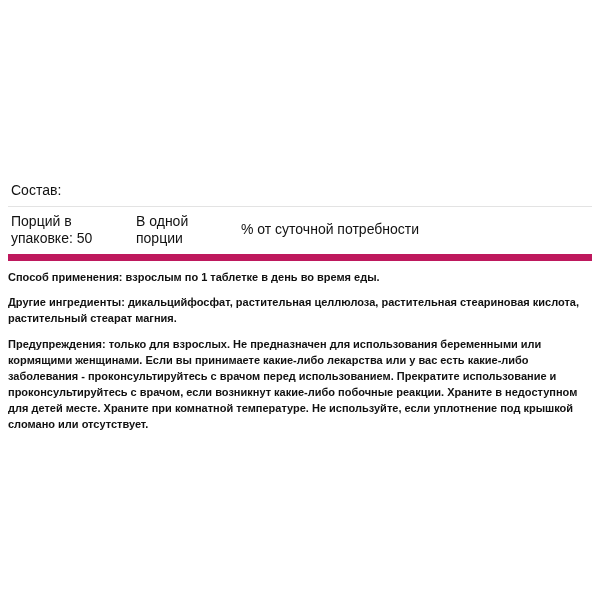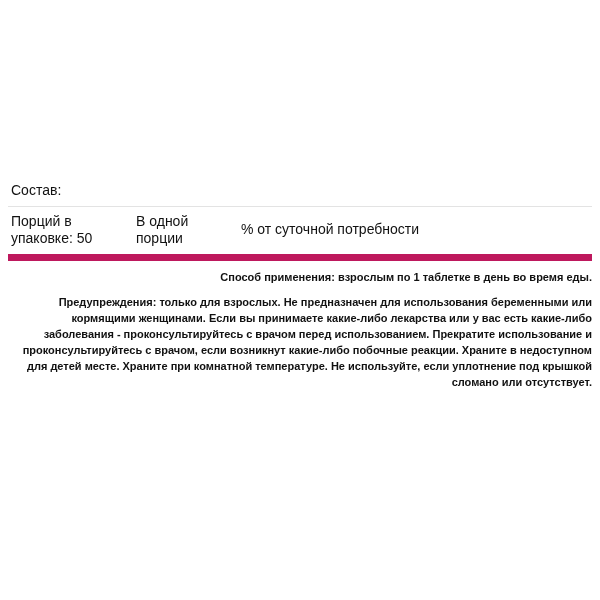--- a/index.html
+++ b/index.html
@@ -46,21 +46,20 @@
   }
   .col-dv {
     width: auto;
   }
   .header-row td {
     border-bottom: 7px solid #be185d;
     border-top: 1px solid #e3e3e3;
   }
   .paragraphs {
     margin-top: 9px;
-    text-align: right;
   }
   .para {
     font-size: 11px;
     font-weight: bold;
     line-height: 1.45;
     color: #111111;
     margin: 0 0 10px 0;
   }
   .para:last-child {
     margin-bottom: 16px;
@@ -82,17 +81,18 @@
         <tr class="header-row">
           <td class="col-label">Порций в упаковке:  50</td>
           <td class="col-amount">В одной порции</td>
           <td class="col-dv">% от суточной потребности</td>
         </tr>
       </tbody>
     </table>
 
     <div class="paragraphs">
       <p class="para">Способ применения: взрослым по 1 таблетке в день во время еды.</p>
+      <p class="para">Другие ингредиенты: дикальцийфосфат, растительная целлюлоза, растительная стеариновая кислота, растительный стеарат магния.</p>
       <p class="para">Предупреждения: только для взрослых. Не предназначен для использования беременными или кормящими женщинами. Если вы принимаете какие-либо лекарства или у вас есть какие-либо заболевания - проконсультируйтесь с врачом перед использованием. Прекратите использование и проконсультируйтесь с врачом, если возникнут какие-либо побочные реакции. Храните в недоступном для детей месте. Храните при комнатной температуре. Не используйте, если уплотнение под крышкой сломано или отсутствует.</p>
     </div>
 
   </div>
 </div>
 
 </body></html>

